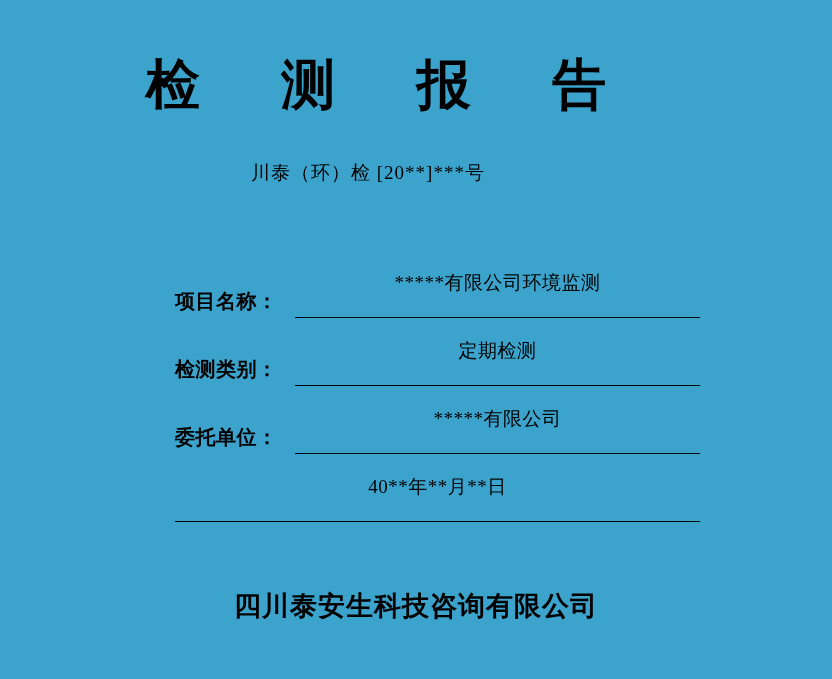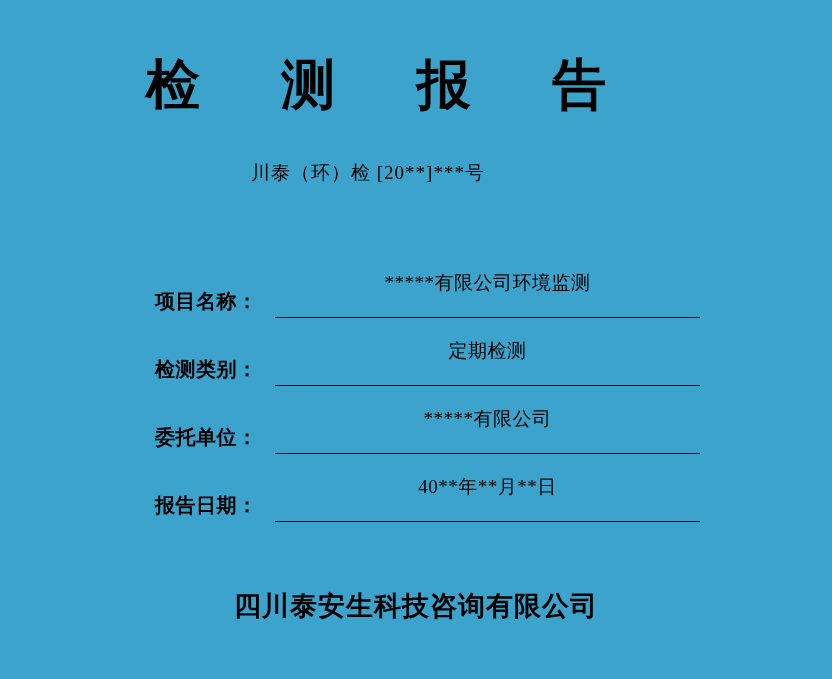--- a/index.html
+++ b/index.html
@@ -46,20 +46,21 @@
     position: absolute;
     top: 278px;
     left: 155px;
     width: 545px;
   }
   .field-row {
     display: flex;
     align-items: flex-end;
     margin-bottom: 28px;
     height: 40px;
+    margin-left: 20px;
   }
   .field-label {
     font-size: 20px;
     font-weight: bold;
     white-space: nowrap;
     width: 120px;
     flex: 0 0 120px;
     line-height: 34px;
     letter-spacing: 0.5px;
   }
@@ -112,21 +113,20 @@
     </div>
 
     <div class="field-row">
       <div class="field-label">委托单位：</div>
       <div class="field-value-wrap">
         <span class="field-value">*****有限公司</span>
       </div>
     </div>
 
     <div class="field-row">
-      <div class="field-label">报告日期：</div>
       <div class="field-value-wrap">
         <span class="field-value">40**年**月**日</span>
       </div>
     </div>
 
   </div>
 
   <div class="company">四川泰安生科技咨询有限公司</div>
 
 </div>

